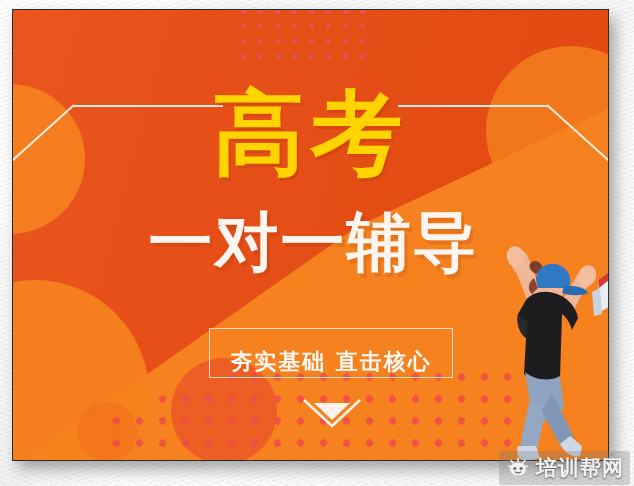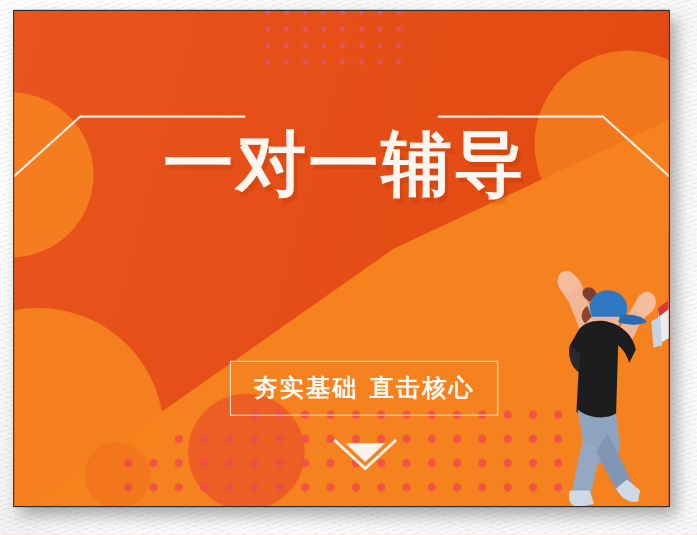--- a/index.html
+++ b/index.html
@@ -179,21 +179,21 @@
   
   #subtitle-box {
     position: absolute;
     left: 196px;
     top: 318px;
     width: 244px;
     height: 50px;
     box-sizing: border-box;
     border: 1.5px solid #fcdcc5;
     display: flex;
-    align-items: center;
+    align-items: flex-end;
     justify-content: center;
   }
   #subtitle-text {
     font-family: "DejaVu Sans", "Liberation Sans", sans-serif;
     font-size: 22px;
     font-weight: 600;
     color: #fffaf6;
     letter-spacing: 2px;
     white-space: nowrap;
   }
@@ -263,20 +263,21 @@
       <div class="bracket" id="bracket-left">
         <div class="rule"></div>
         <div class="tick"></div>
       </div>
       <div class="bracket" id="bracket-right">
         <div class="rule"></div>
         <div class="tick"></div>
       </div>
 
       <div id="headline-block">
+        <div id="title-primary">高考</div>
         <div id="title-secondary">一对一辅导</div>
       </div>
 
       <div id="subtitle-box">
         <span id="subtitle-text">夯实基础  直击核心</span>
       </div>
 
       <div id="chevron-down">
         <svg viewBox="0 0 62 32" width="62" height="32" aria-hidden="true">
           <path d="M3 3 L31 29 L59 3" fill="none" stroke="#fdf3ec" stroke-width="2.6"></path>
@@ -320,14 +321,33 @@
           <path d="M66 156 C74 170 82 186 88 200 L76 210 C68 196 60 182 56 172 Z" fill="#8096b4"></path>
 
           <path d="M32 208 C30 216 32 222 40 223 L54 220 L50 208 Z" fill="#cfd8e6"></path>
           <path d="M74 206 C78 214 86 220 94 218 L96 208 L84 198 Z" fill="#cfd8e6"></path>
         </svg>
       </div>
 
     </div>
   </div>
 
+  <div id="watermark">
+    <span id="watermark-icon">
+      <svg viewBox="0 0 24 24" width="22" height="22" aria-hidden="true">
+        <g stroke="#f2f2f2" stroke-width="1.7" stroke-linecap="round">
+          <line x1="12" y1="1.5" x2="12" y2="5"></line>
+          <line x1="4.6" y1="4.0" x2="6.9" y2="6.6"></line>
+          <line x1="19.4" y1="4.0" x2="17.1" y2="6.6"></line>
+          <line x1="1.8" y1="10" x2="5.0" y2="10.6"></line>
+          <line x1="22.2" y1="10" x2="19.0" y2="10.6"></line>
+        </g>
+        <path d="M3.4 13.2 C3.4 8.6 7.3 6.0 12 6.0 C16.7 6.0 20.6 8.6 20.6 13.2
+                 C20.6 17.4 16.9 20.2 12 20.2 C7.1 20.2 3.4 17.4 3.4 13.2 Z" fill="#f2f2f2"></path>
+        <circle cx="8.6" cy="12.6" r="1.7" fill="#6d6d6d"></circle>
+        <circle cx="15.4" cy="12.6" r="1.7" fill="#6d6d6d"></circle>
+        <path d="M9.2 16.4 C10.4 17.6 13.6 17.6 14.8 16.4" stroke="#6d6d6d" stroke-width="1.5" fill="none" stroke-linecap="round"></path>
+      </svg>
+    </span>
+    <span id="watermark-text">培训帮网</span>
+  </div>
 
 </div>
 
 </body></html>

